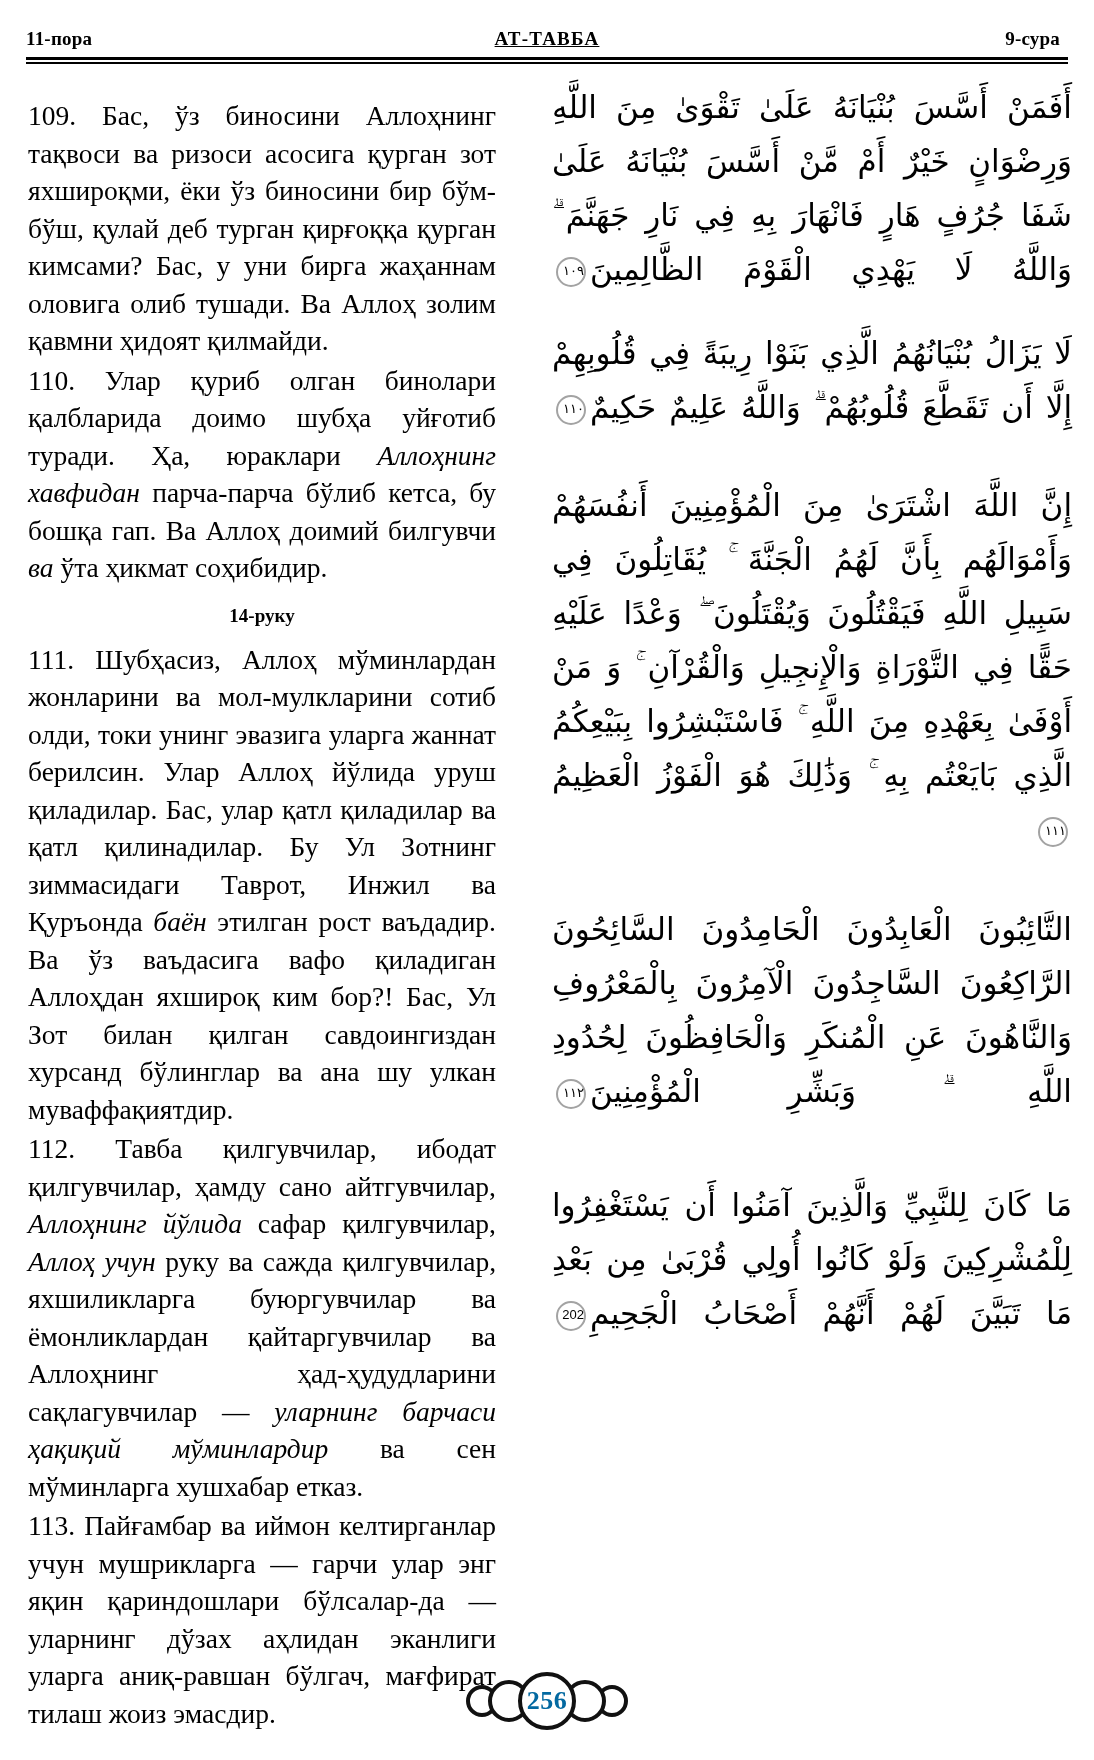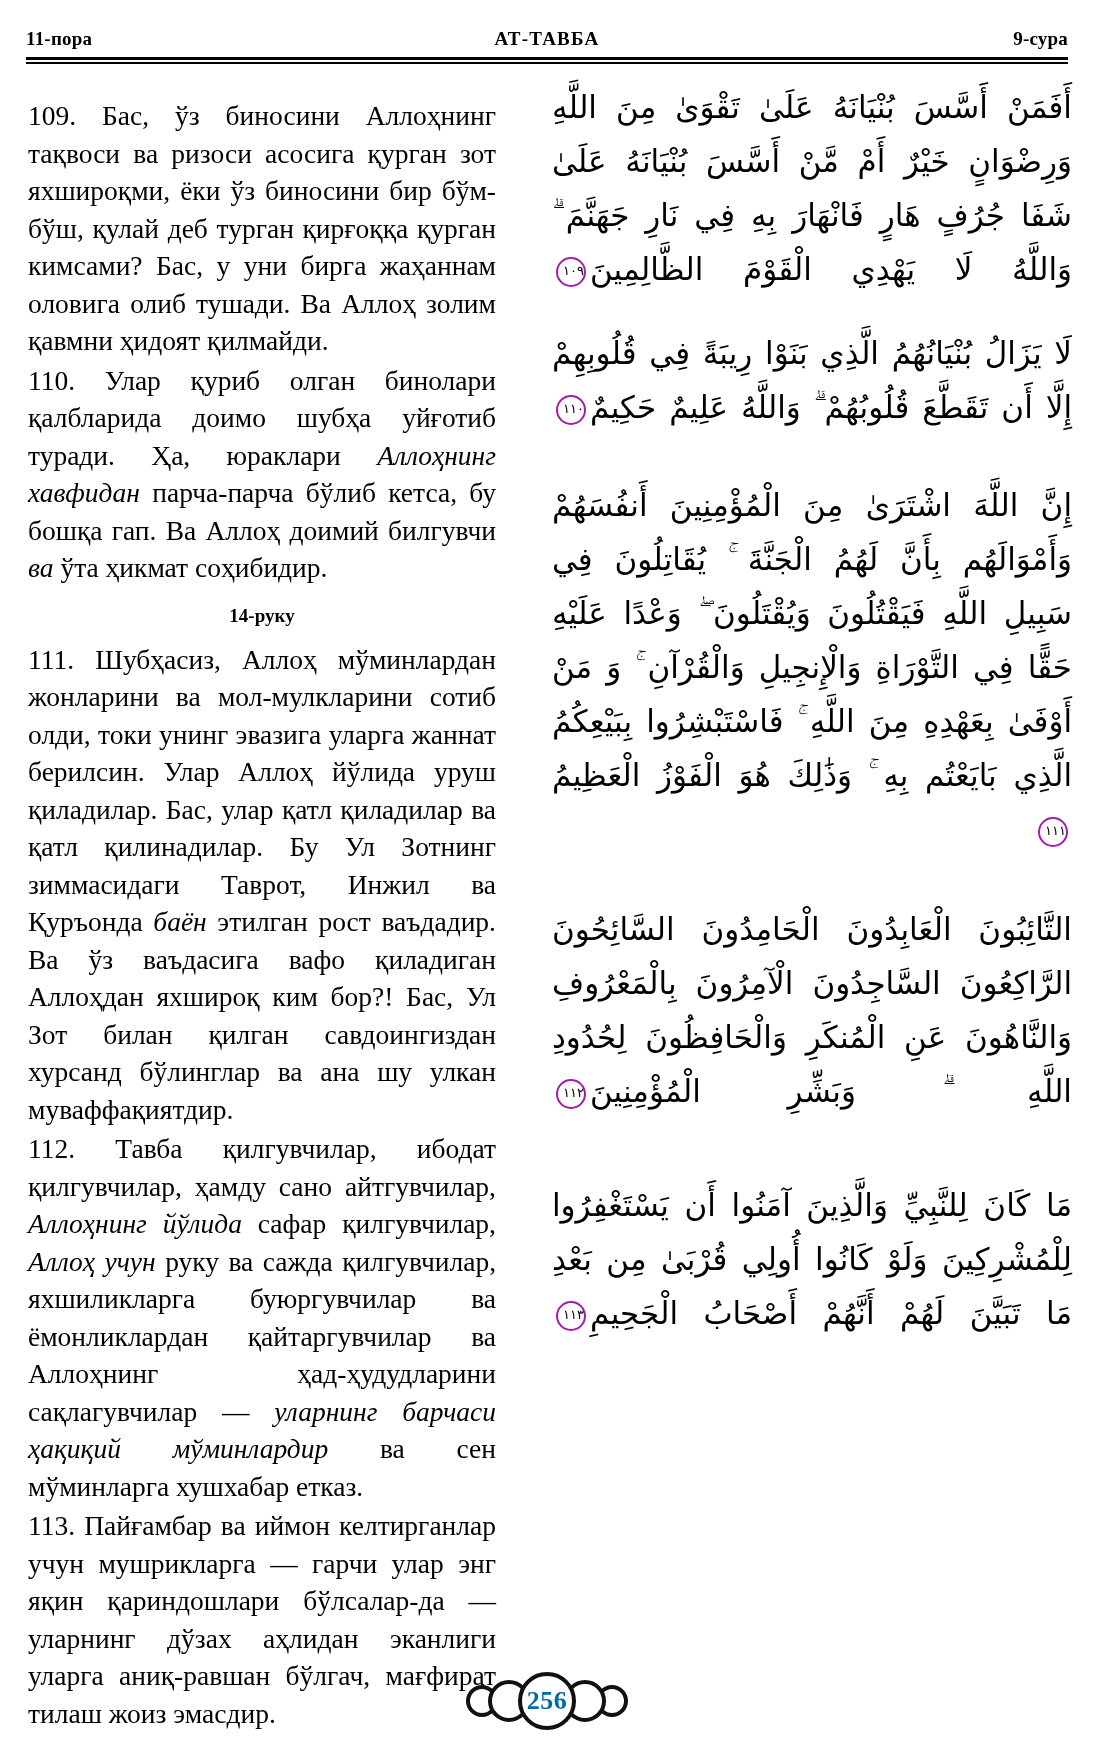--- a/index.html
+++ b/index.html
@@ -36,25 +36,26 @@
   .running-head .rh-center,
   .running-head .rh-right {
     position: absolute;
     top: 0;
     font-weight: bold;
     font-size: 19px;
     letter-spacing: 0.2px;
     white-space: nowrap;
   }
   .running-head .rh-left { left: 0; }
-  .running-head .rh-right { right: 0; text-align: center; }
+  .running-head .rh-right { right: 8px; text-align: center; }
   .running-head .rh-center {
     left: 50%;
     transform: translateX(-50%);
     letter-spacing: 1.2px;
+    text-decoration: underline;
   }
   .head-rule {
     position: absolute;
     top: 57px;
     left: 26px;
     right: 26px;
     height: 7px;
   }
   .head-rule .r1 {
     position: absolute;
@@ -123,21 +124,21 @@
     text-align-last: justify;
     font-size: 31px;
     line-height: 54px;
     letter-spacing: 0px;
     word-spacing: 2px;
     color: #000;
   }
   .ayah-block .ayah-end {
     font-size: 22px;
     display: inline-block;
-    border: 2px solid #a21caf;
+    border: 2px solid #a3a3a3;
     border-radius: 50%;
     width: 26px;
     height: 26px;
     line-height: 24px;
     text-align: center;
     vertical-align: middle;
     font-family: "Liberation Sans", sans-serif;
     font-size: 13px;
     margin: 0 4px;
   }
@@ -281,21 +282,21 @@
         <span>السَّائِحُونَ الرَّاكِعُونَ السَّاجِدُونَ</span>
         <span>الْآمِرُونَ بِالْمَعْرُوفِ وَالنَّاهُونَ</span>
         <span>عَنِ الْمُنكَرِ وَالْحَافِظُونَ لِحُدُودِ اللَّهِ ۗ</span>
         <span>وَبَشِّرِ الْمُؤْمِنِينَ</span><span class="ayah-end">١١٢</span>
       </div>
 
       <div class="ayah-block ayah-gap-5">
         <span>مَا كَانَ لِلنَّبِيِّ وَالَّذِينَ آمَنُوا أَن</span>
         <span>يَسْتَغْفِرُوا لِلْمُشْرِكِينَ وَلَوْ كَانُوا</span>
         <span>أُولِي قُرْبَىٰ مِن بَعْدِ مَا تَبَيَّنَ لَهُمْ أَنَّهُمْ</span>
-        <span>أَصْحَابُ الْجَحِيمِ</span><span class="ayah-end">١١٣</span>
+        <span>أَصْحَابُ الْجَحِيمِ</span><span class="ayah-end">202</span>
       </div>
 
     </div>
   </div>
 
   <div class="folio">
     <div class="folio-inner">
       <div class="folio-lobe l2"></div>
       <div class="folio-lobe l1"></div>
       <div class="folio-lobe r2"></div>

